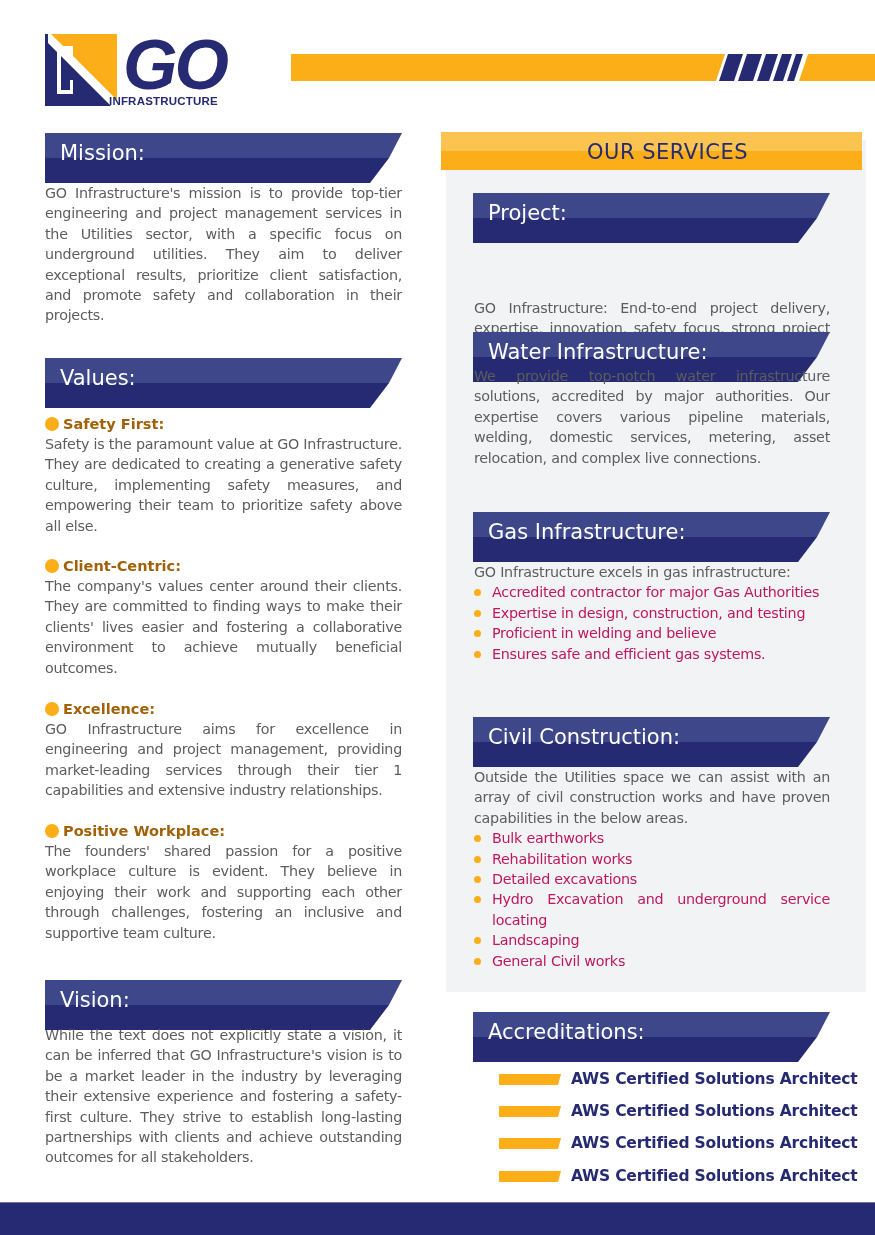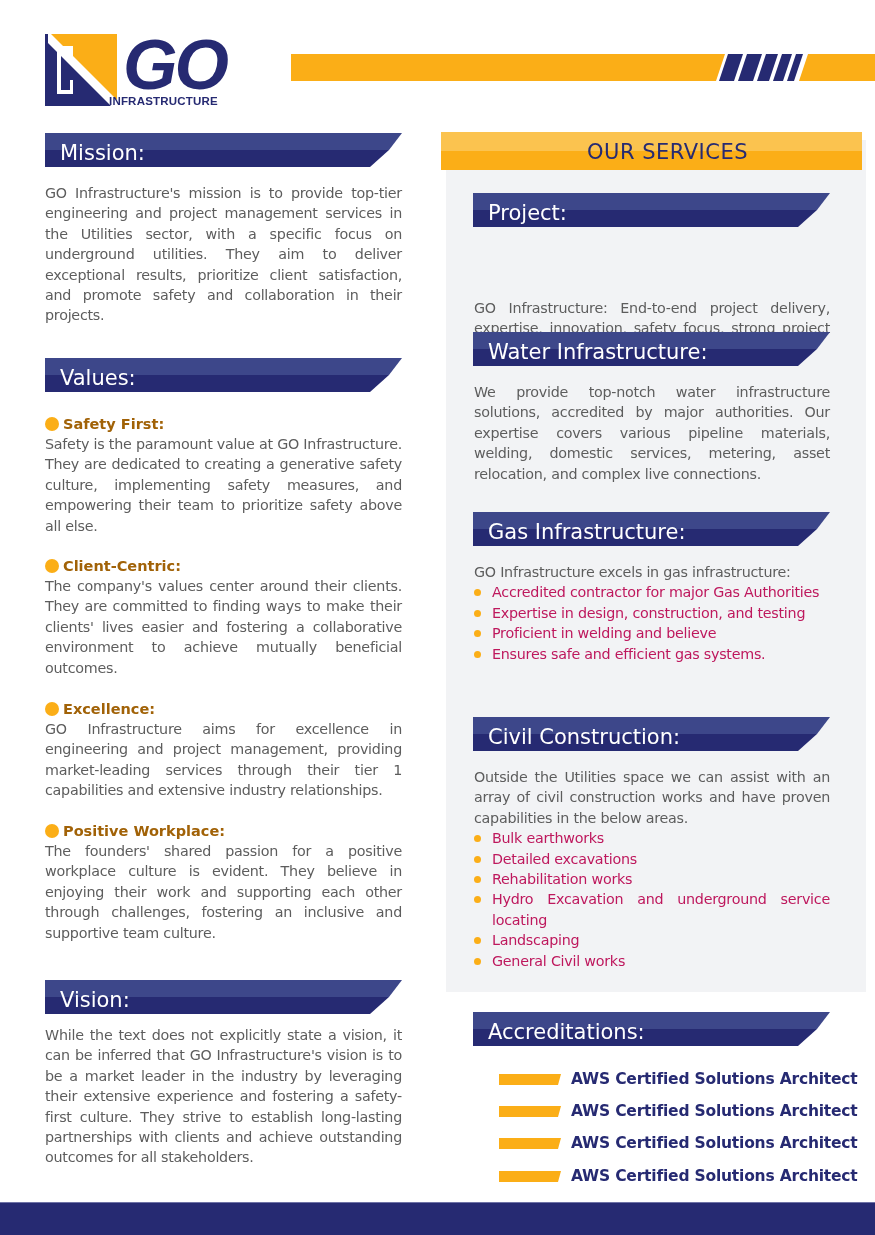--- a/index.html
+++ b/index.html
@@ -9,21 +9,21 @@
     
     .logo { position: absolute; left: 45px; top: 34px; width: 220px; height: 74px; }
     .logo svg { display: block; }
     .logo-go { position: absolute; left: 78px; top: -4px; font-family: Liberation Sans, sans-serif; font-weight: bold; font-style: italic; font-size: 70px; line-height: 70px; color: #262a72; letter-spacing: -3px; }
     .logo-sub { position: absolute; left: 64px; top: 61px; font-family: "Liberation Sans", sans-serif; font-weight: bold; font-size: 11.5px; color: #262a72; letter-spacing: 0.2px; }
 
     
     .top-stripe { position: absolute; left: 291px; top: 54px; width: 584px; height: 27px; }
 
     
-    .sec-head { position: absolute; height: 34px; }
+    .sec-head { position: absolute; height: 50px; }
     .sec-head .shape { position: absolute; left: 0; top: 0; width: 100%; height: 100%; }
     .sec-head .label { position: absolute; left: 15px; top: 0; height: 38px; line-height: 40px; font-family: "DejaVu Sans", sans-serif; font-size: 21px; color: #ffffff; white-space: nowrap; }
 
     .left-col { position: absolute; left: 45px; width: 357px; }
     .para { font-size: 14.3px; line-height: 20.4px; text-align: justify; color: #5d5d5d; letter-spacing: -0.25px; }
 
     .value-item { position: absolute; left: 45px; width: 357px; }
     .value-title { display: flex; align-items: center; font-weight: bold; font-size: 14.5px; color: #a16207; height: 20px; }
     .dot { width: 14px; height: 14px; border-radius: 50%; background: #fbae17; margin-right: 4px; flex: none; }
 
@@ -139,21 +139,21 @@
 </div>
 <div class="svc para" style="top:262px;margin-top:36px;">GO Infrastructure: End-to-end project delivery, expertise, innovation, safety focus, strong project management.</div>
 
 <div class="sec-head" style="left:473px;top:332px;width:357px;">
   <svg class="shape" viewBox="0 0 357 38" preserveAspectRatio="none">
     <polygon points="0,0 357,0 344,19 0,19" fill="#3d478a"></polygon>
     <polygon points="0,19 344,19 325,38 0,38" fill="#262a72"></polygon>
   </svg>
   <span class="label">Water Infrastructure:</span>
 </div>
-<div class="svc para" style="top:382px;">We provide top-notch water infrastructure solutions, accredited by major authorities. Our expertise covers various pipeline materials, welding, domestic services, metering, asset relocation, and complex live connections.</div>
+<div class="svc para" style="top:366px;">We provide top-notch water infrastructure solutions, accredited by major authorities. Our expertise covers various pipeline materials, welding, domestic services, metering, asset relocation, and complex live connections.</div>
 
 <div class="sec-head" style="left:473px;top:512px;width:357px;">
   <svg class="shape" viewBox="0 0 357 38" preserveAspectRatio="none">
     <polygon points="0,0 357,0 344,19 0,19" fill="#3d478a"></polygon>
     <polygon points="0,19 344,19 325,38 0,38" fill="#262a72"></polygon>
   </svg>
   <span class="label">Gas Infrastructure:</span>
 </div>
 <div class="svc" style="top:562px;">
   <div class="para">GO Infrastructure excels in gas infrastructure:</div>
@@ -169,22 +169,22 @@
   <svg class="shape" viewBox="0 0 357 38" preserveAspectRatio="none">
     <polygon points="0,0 357,0 344,19 0,19" fill="#3d478a"></polygon>
     <polygon points="0,19 344,19 325,38 0,38" fill="#262a72"></polygon>
   </svg>
   <span class="label">Civil Construction:</span>
 </div>
 <div class="svc" style="top:767px;">
   <div class="para">Outside the Utilities space we can assist with an array of civil construction works and have proven capabilities in the below areas.</div>
   <ul class="bullets">
     <li><span class="b"></span><span>Bulk earthworks</span></li>
+    <li><span class="b"></span><span>Rehabilitation works</span></li>
     <li><span class="b"></span><span>Detailed excavations</span></li>
-    <li><span class="b"></span><span>Rehabilitation works</span></li>
     <li><span class="b"></span><span>Hydro Excavation and underground service locating</span></li>
     <li><span class="b"></span><span>Landscaping</span></li>
     <li><span class="b"></span><span>General Civil works</span></li>
   </ul>
 </div>
 
 <div class="sec-head" style="left:473px;top:1012px;width:357px;">
   <svg class="shape" viewBox="0 0 357 38" preserveAspectRatio="none">
     <polygon points="0,0 357,0 344,19 0,19" fill="#3d478a"></polygon>
     <polygon points="0,19 344,19 325,38 0,38" fill="#262a72"></polygon>

